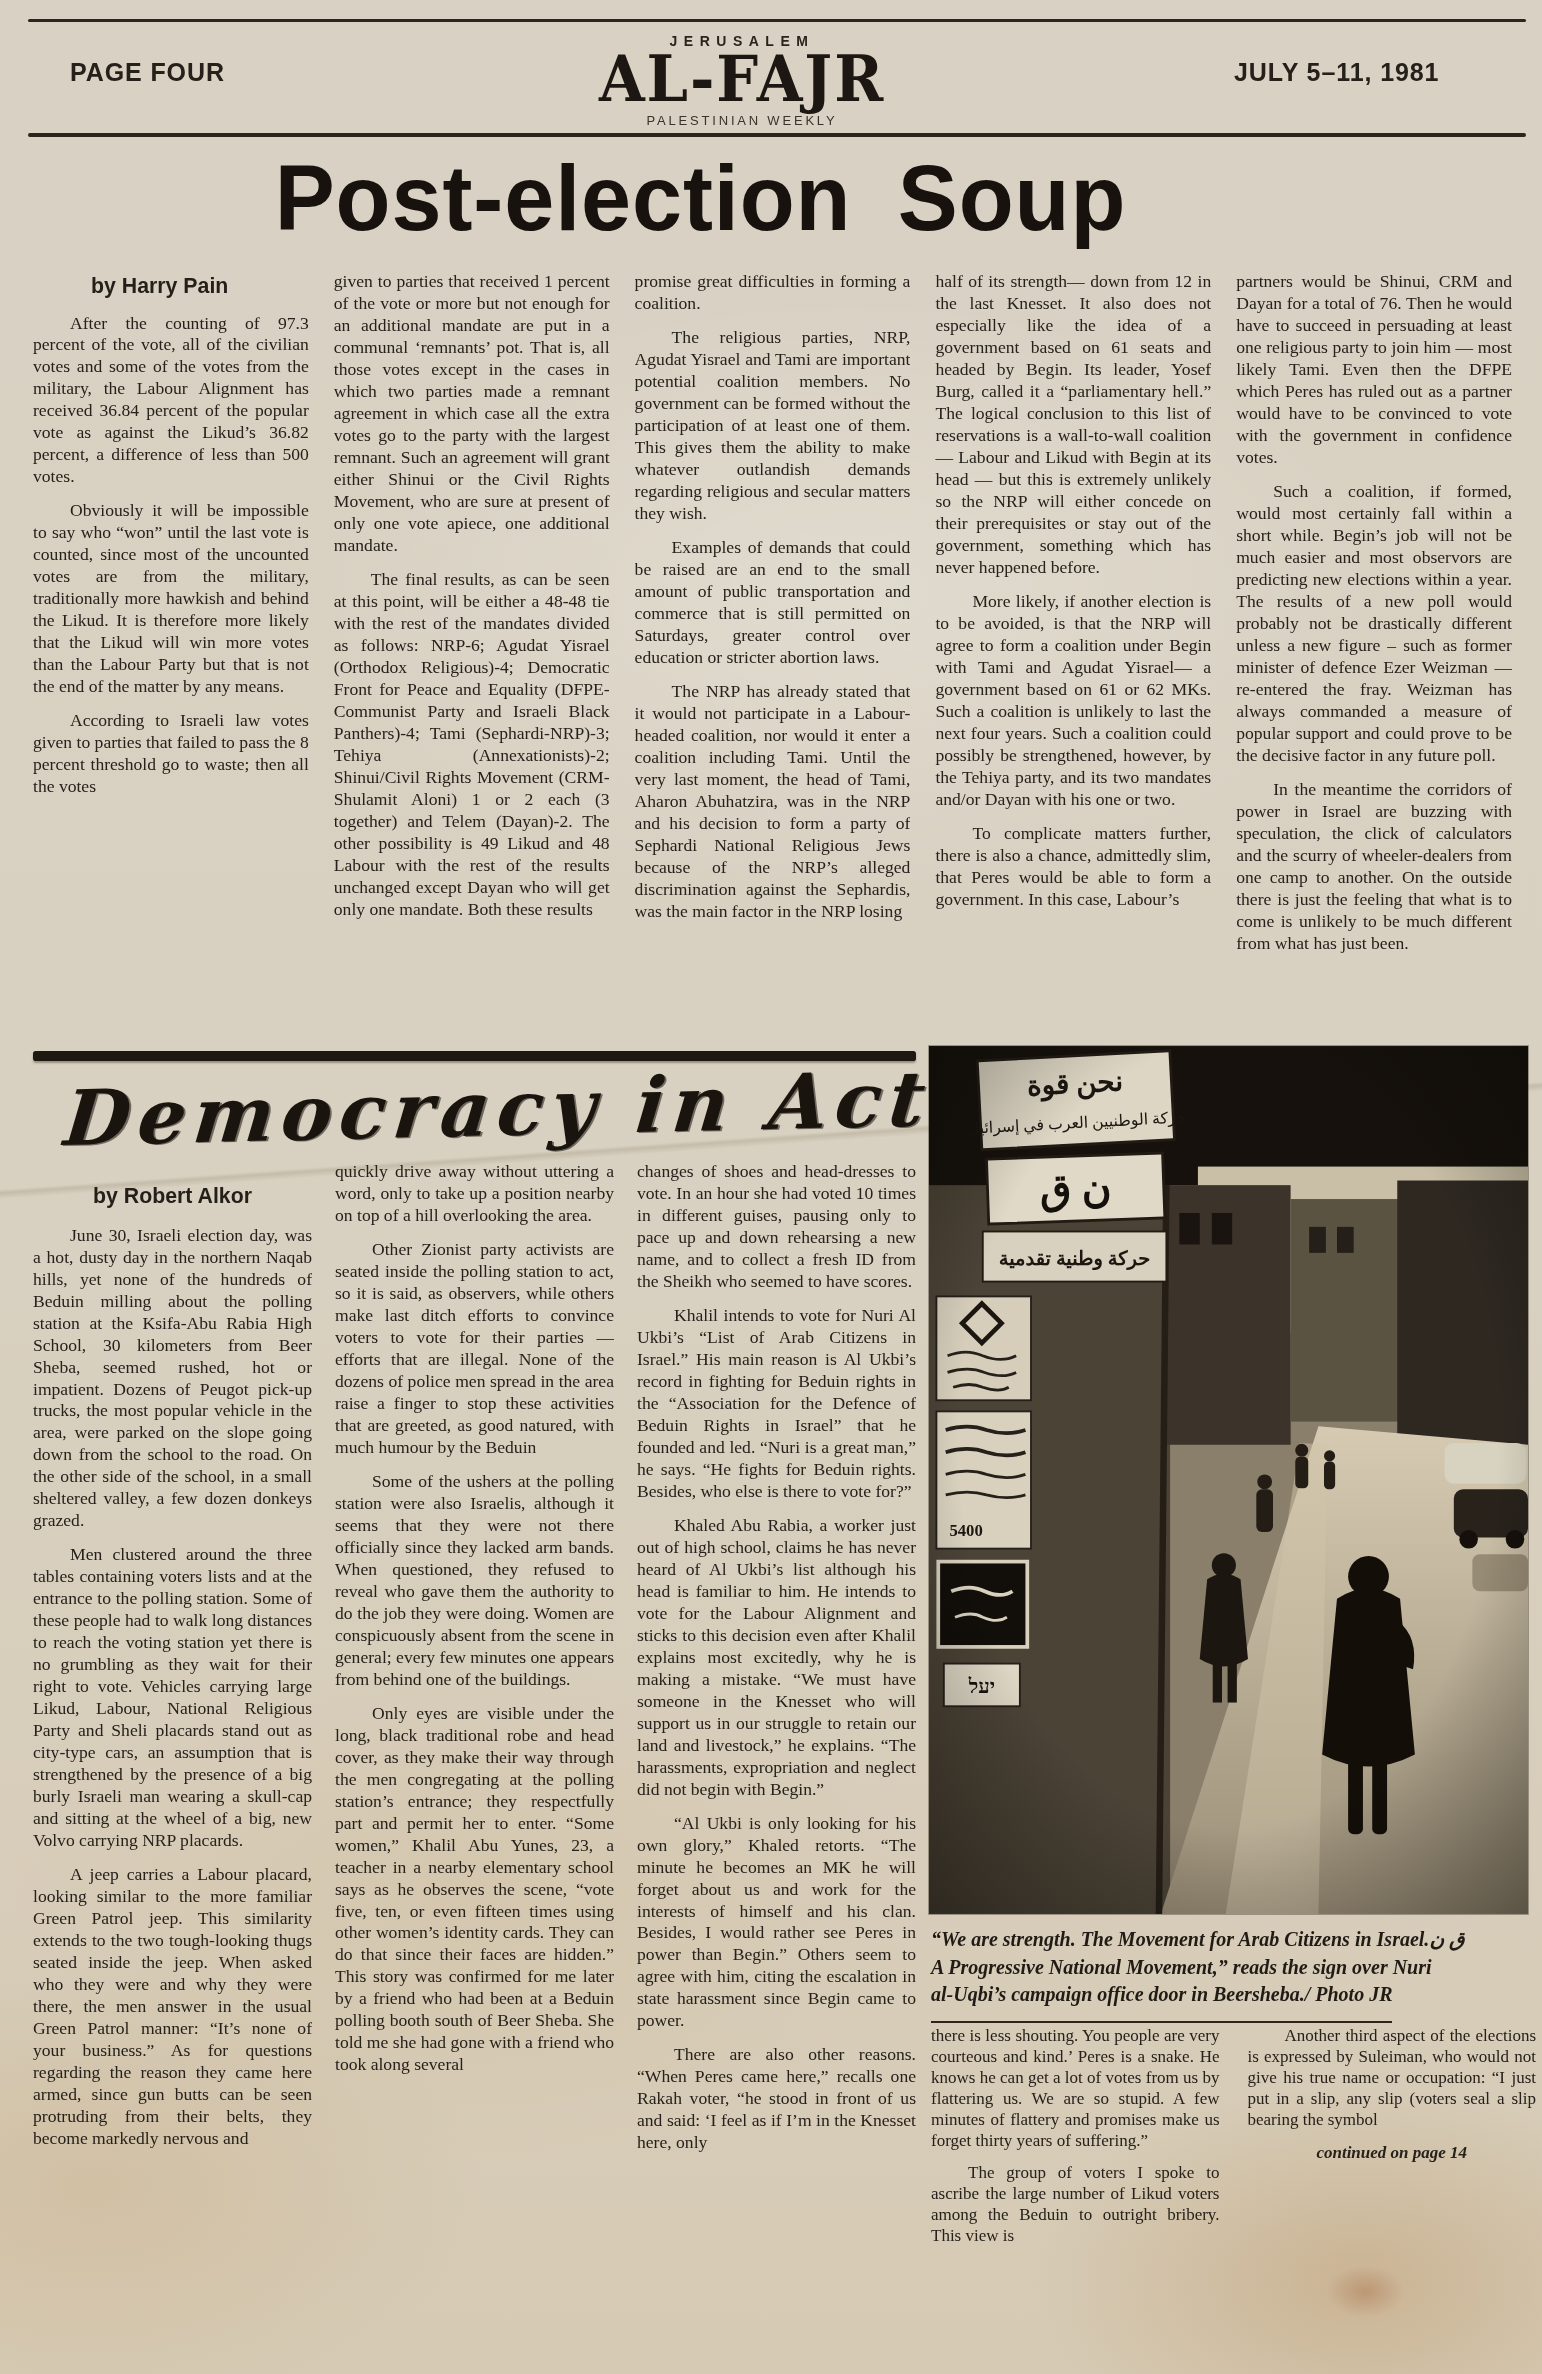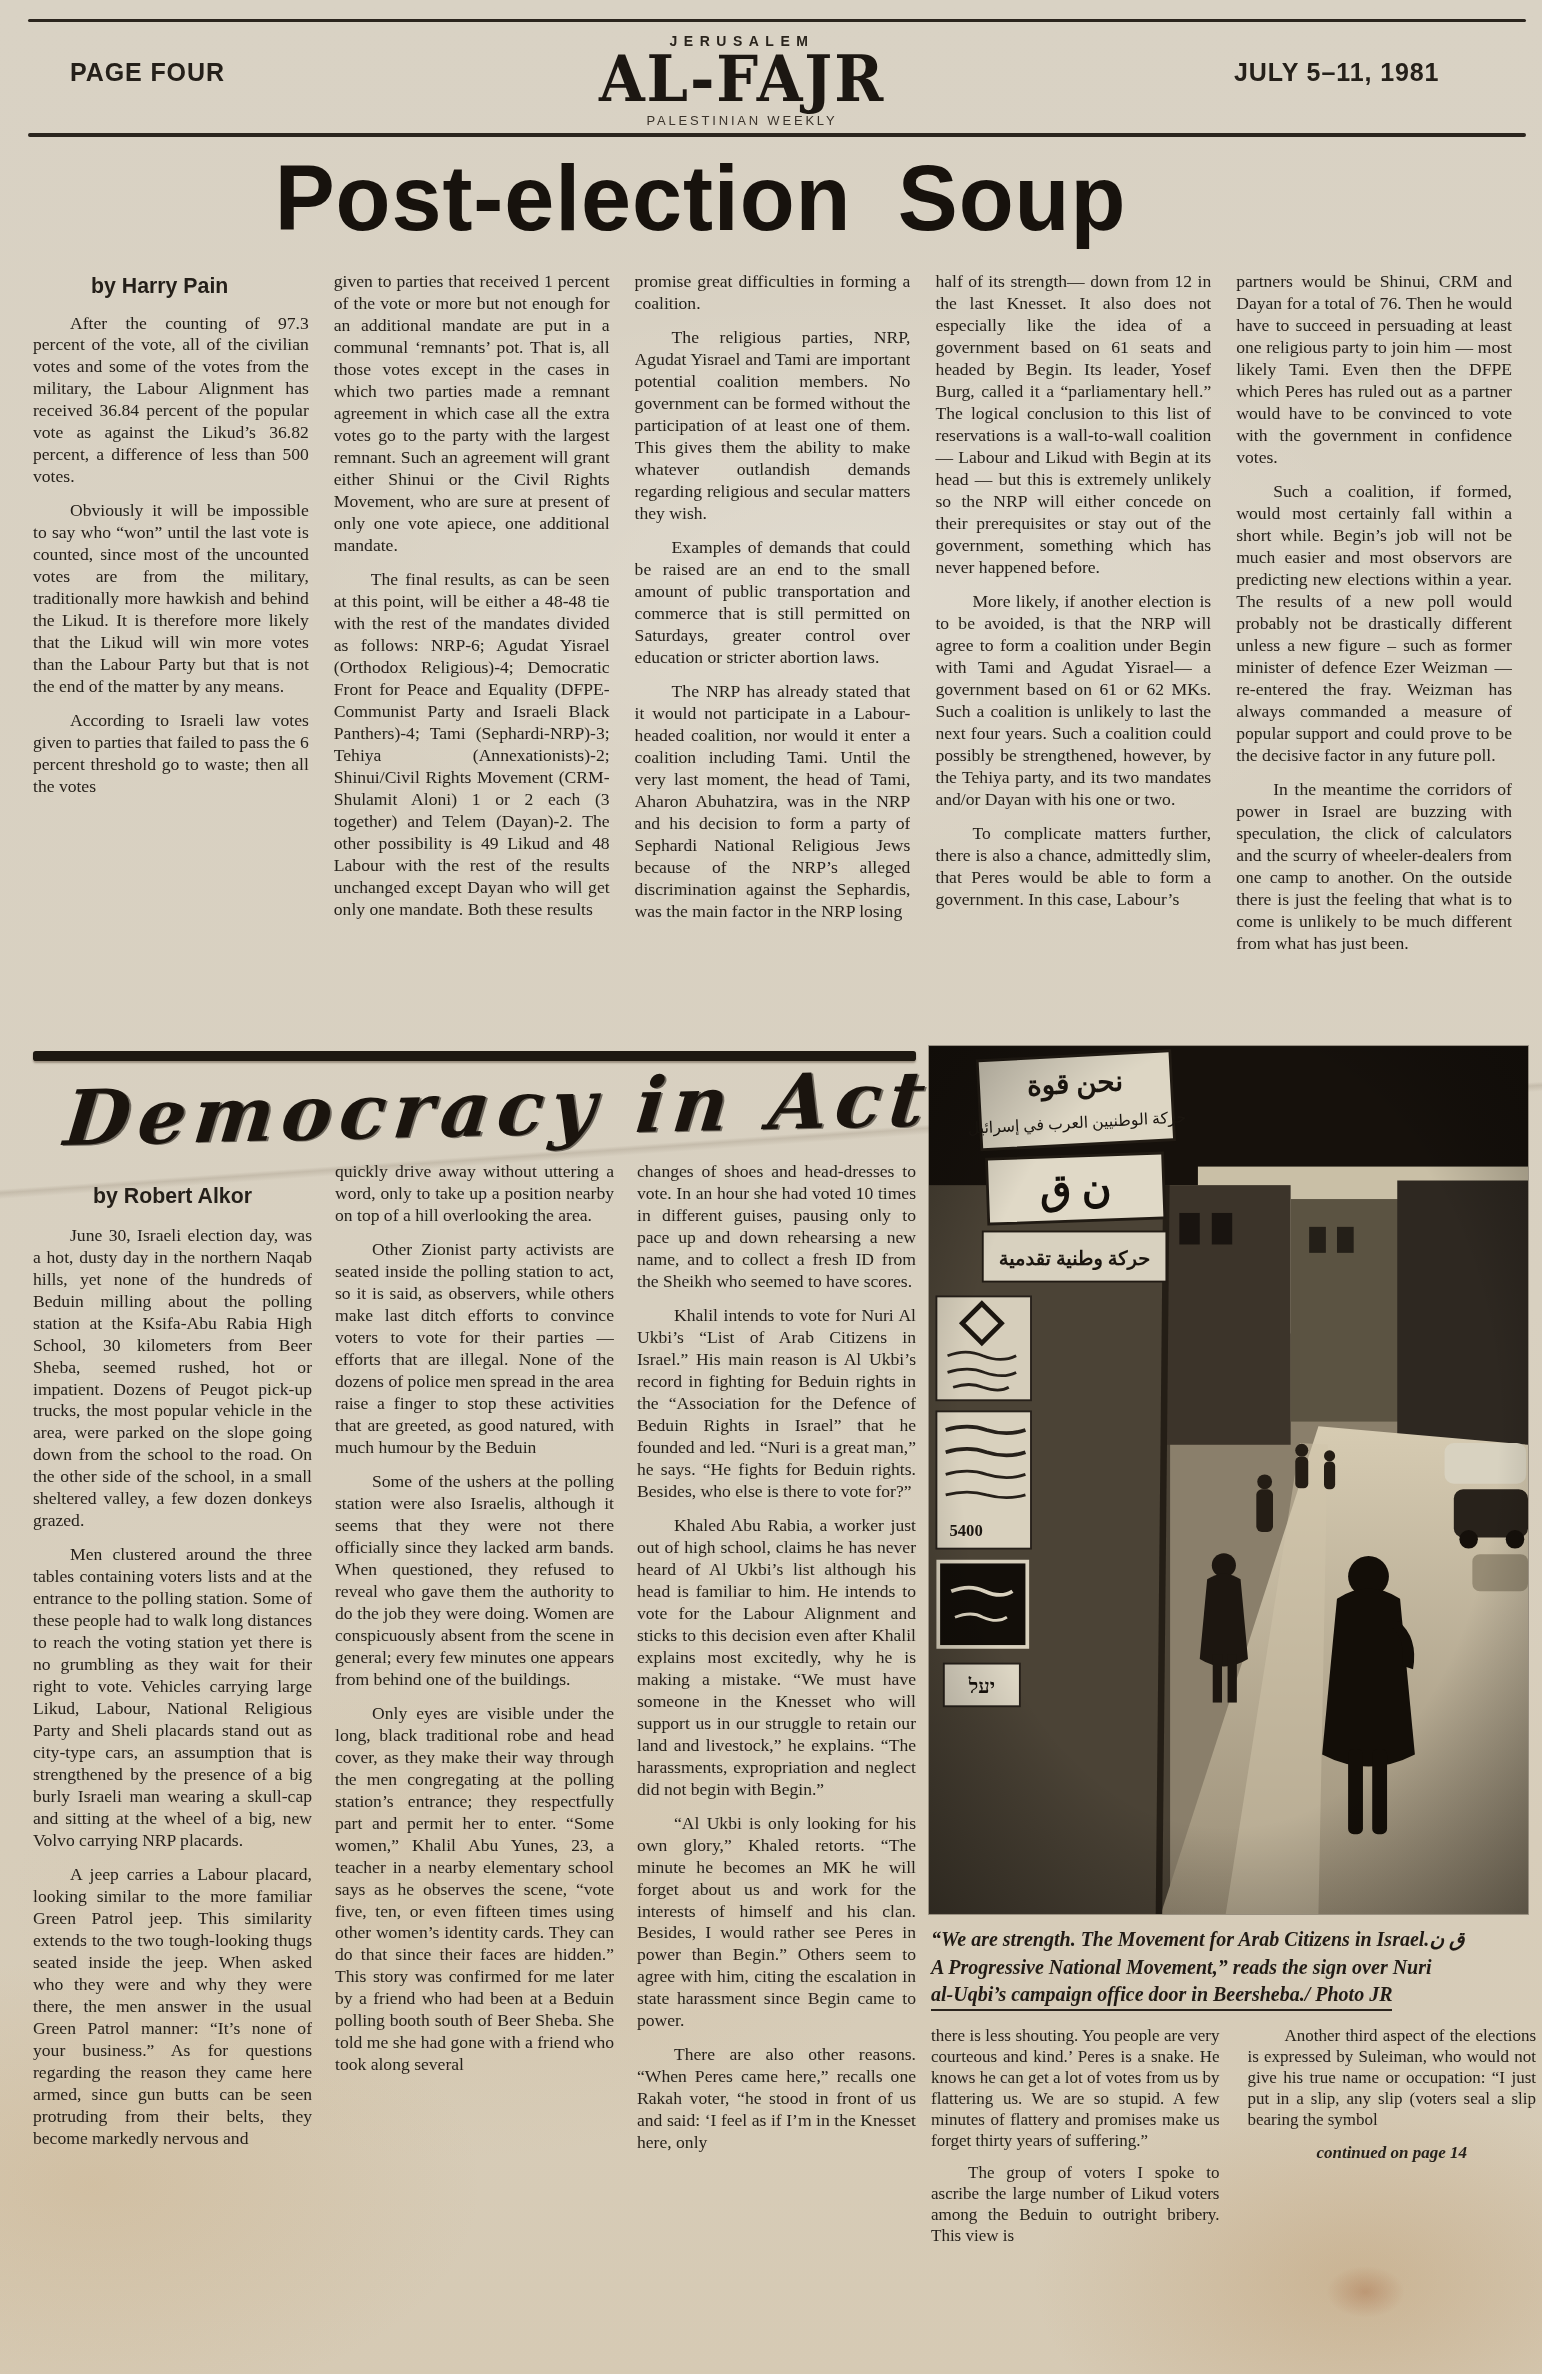--- a/index.html
+++ b/index.html
@@ -39,21 +39,21 @@
   
   .divider{background:#1d1811;height:10.2px;border-radius:2.8px;box-shadow:0 1.9px 1.9px rgba(90,75,60,.5);}
   
   .a2-headline{font-family:"DejaVu Serif",serif;font-weight:bold;font-style:italic;font-size:76px;
     letter-spacing:7.4px;color:#1a140e;transform:rotate(-1.3deg) skewX(-7deg);transform-origin:left center;
     text-shadow:1.9px 0.9px 0 rgba(26,20,14,.55);}
   
   .photo-frame{box-shadow:0 0 0 0.9px rgba(40,32,24,.4);}
   
   .caption{font-style:italic;font-weight:bold;font-size:20px;line-height:1.38;color:#211b15;text-align:justify;}
-  .cap-underline{display:inline-block;border-bottom:2.8px solid #2a241d;padding-bottom:0;}
+  .cap-underline{display:inline-block;border-bottom:2.8px solid #2a241d;padding-bottom:12px;}
   
   .bottom-cols{grid-template-columns:1fr 1fr;column-gap:28px;}
   .bottom-cols .col{font-size:17px;line-height:1.23;}
 </style>
 </head>
 <body>
 
 <div class="page">
 
   <div class="abs rule" style="top:18.6px;left:28px;width:1498px;"></div>
@@ -67,21 +67,21 @@
   <div class="abs rule" style="top:133px;left:28px;width:1498px;"></div>
 
   <div class="abs a1-headline" style="top:147px;">Post-election Soup</div>
 
   <div class="abs cols a1-cols" style="top:271px;left:33px;width:1479px;height:785px;">
     <div class="col">
       <div class="byline byline1">by Harry Pain</div>
       <div>
           <p>After the counting of 97.3 percent of the vote, all of the civilian votes and some of the votes from the military, the Labour Alignment has received 36.84 percent of the popular vote as against the Likud’s 36.82 percent, a difference of less than 500 votes.</p>
           <p>Obviously it will be impossible to say who “won” until the last vote is counted, since most of the uncounted votes are from the military, traditionally more hawkish and behind the Likud. It is therefore more likely that the Likud will win more votes than the Labour Party but that is not the end of the matter by any means.</p>
-          <p>According to Israeli law votes given to parties that failed to pass the 6 percent threshold go to waste; then all the votes</p>
+          <p>According to Israeli law votes given to parties that failed to pass the 8 percent threshold go to waste; then all the votes</p>
         </div>
     </div>
     <div class="col">
         <p class="cont">given to parties that received 1 percent of the vote or more but not enough for an additional mandate are put in a communal ‘remnants’ pot. That is, all those votes except in the cases in which two parties made a remnant agreement in which case all the extra votes go to the party with the largest remnant. Such an agreement will grant either Shinui or the Civil Rights Movement, who are sure at present of only one vote apiece, one additional mandate.</p>
         <p>The final results, as can be seen at this point, will be either a 48-48 tie with the rest of the mandates divided as follows: NRP-6; Agudat Yisrael (Orthodox Religious)-4; Democratic Front for Peace and Equality (DFPE-Communist Party and Israeli Black Panthers)-4; Tami (Sephardi-NRP)-3; Tehiya (Annexationists)-2; Shinui/Civil Rights Movement (CRM-Shulamit Aloni) 1 or 2 each (3 together) and Telem (Dayan)-2. The other possibility is 49 Likud and 48 Labour with the rest of the results unchanged except Dayan who will get only one mandate. Both these results</p>
       </div>
     <div class="col">
         <p class="cont">promise great difficulties in forming a coalition.</p>
         <p>The religious parties, NRP, Agudat Yisrael and Tami are important potential coalition members. No government can be formed without the participation of at least one of them. This gives them the ability to make whatever outlandish demands regarding religious and secular matters they wish.</p>
         <p>Examples of demands that could be raised are an end to the small amount of public transportation and commerce that is still permitted on Saturdays, greater control over education or stricter abortion laws.</p>

